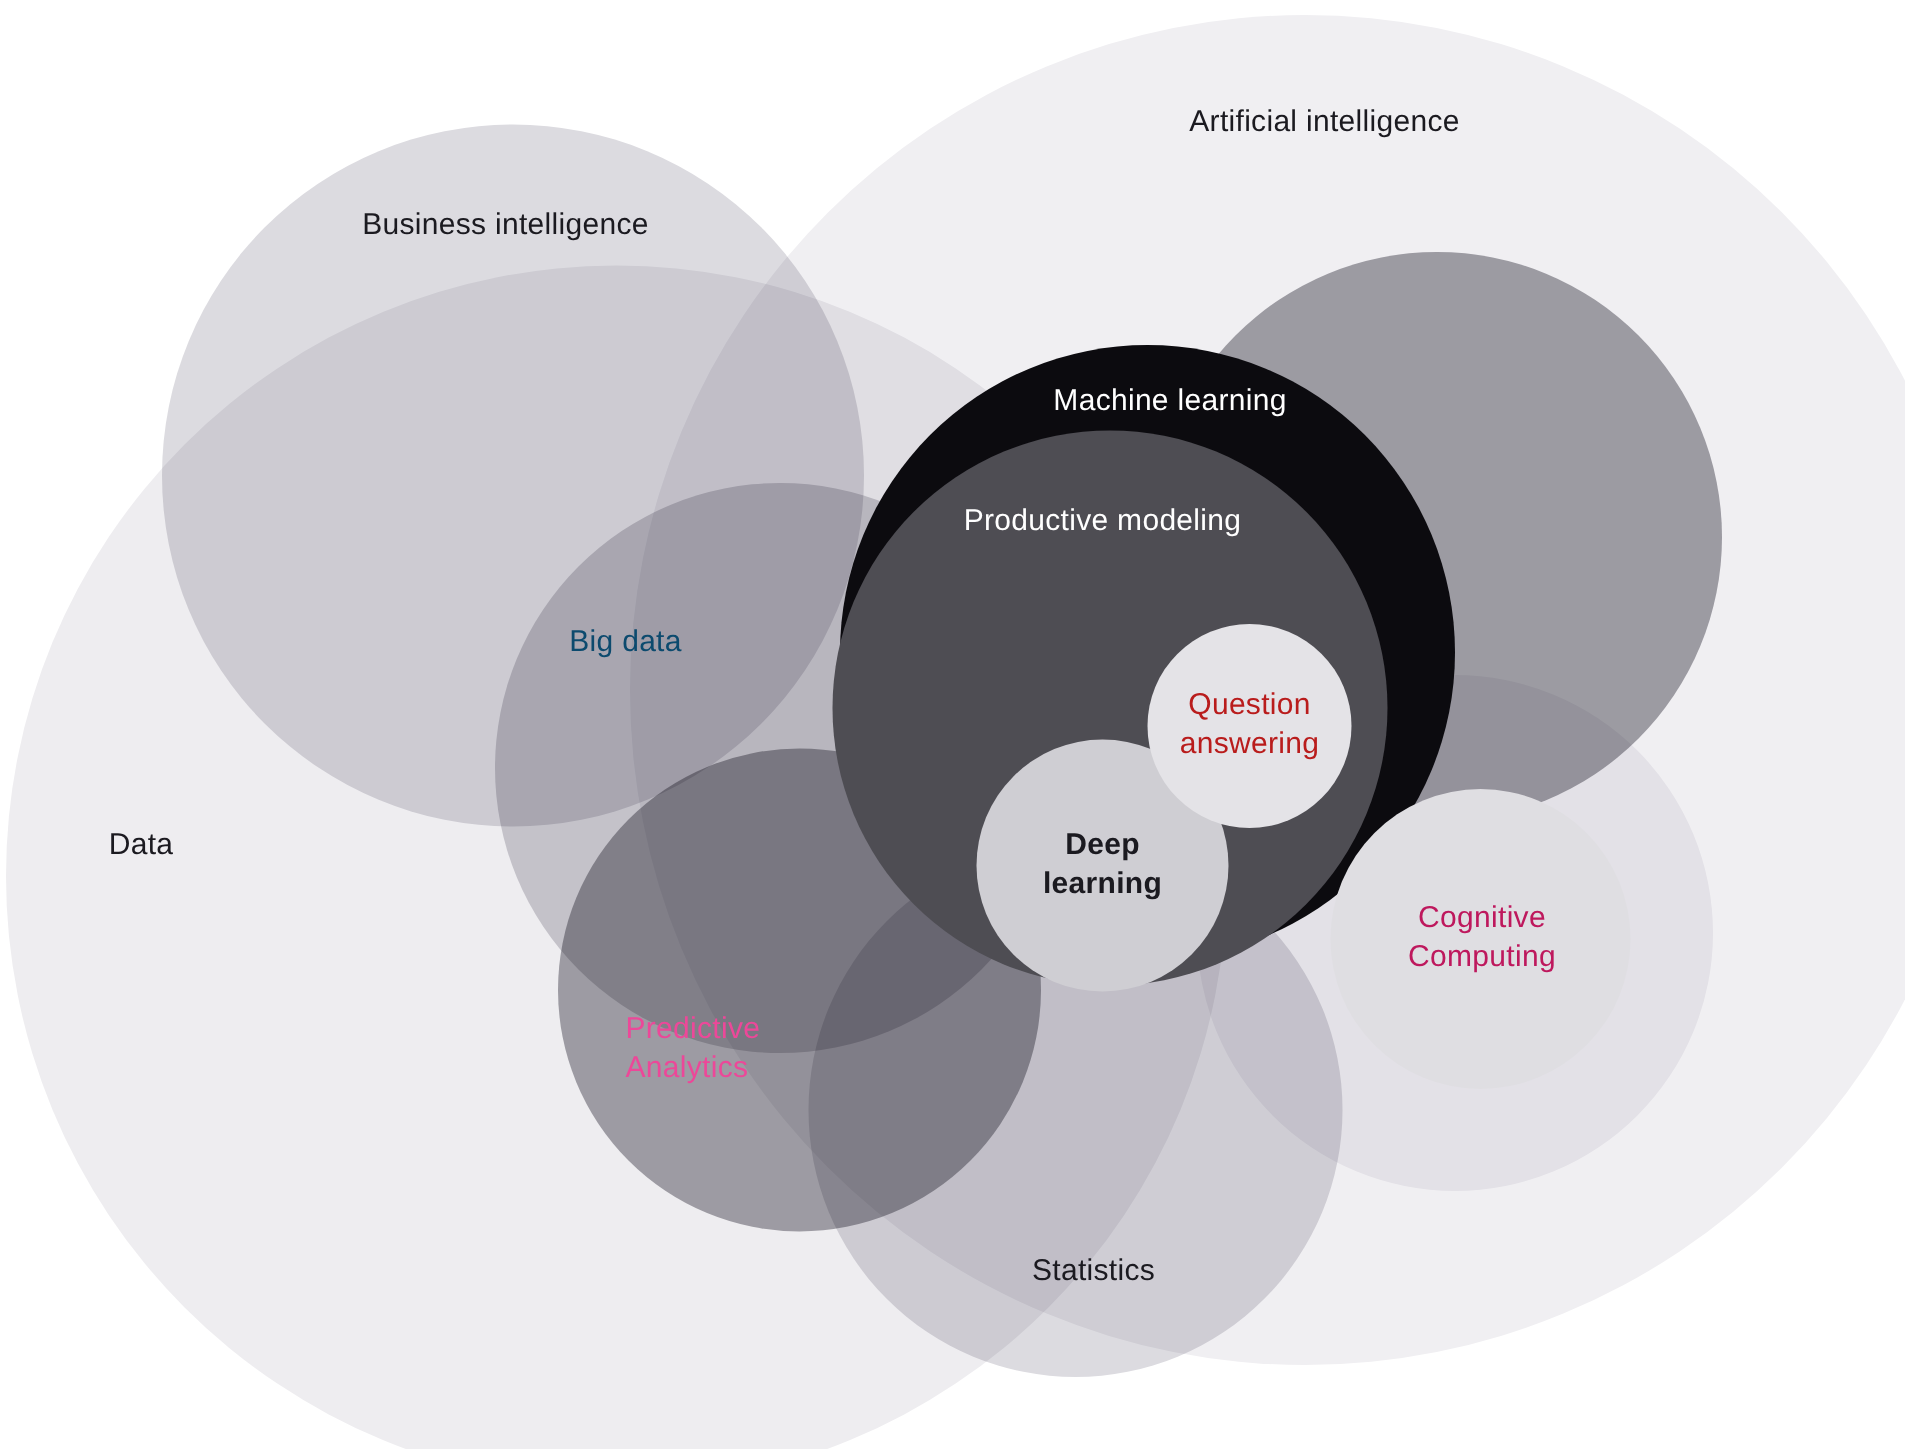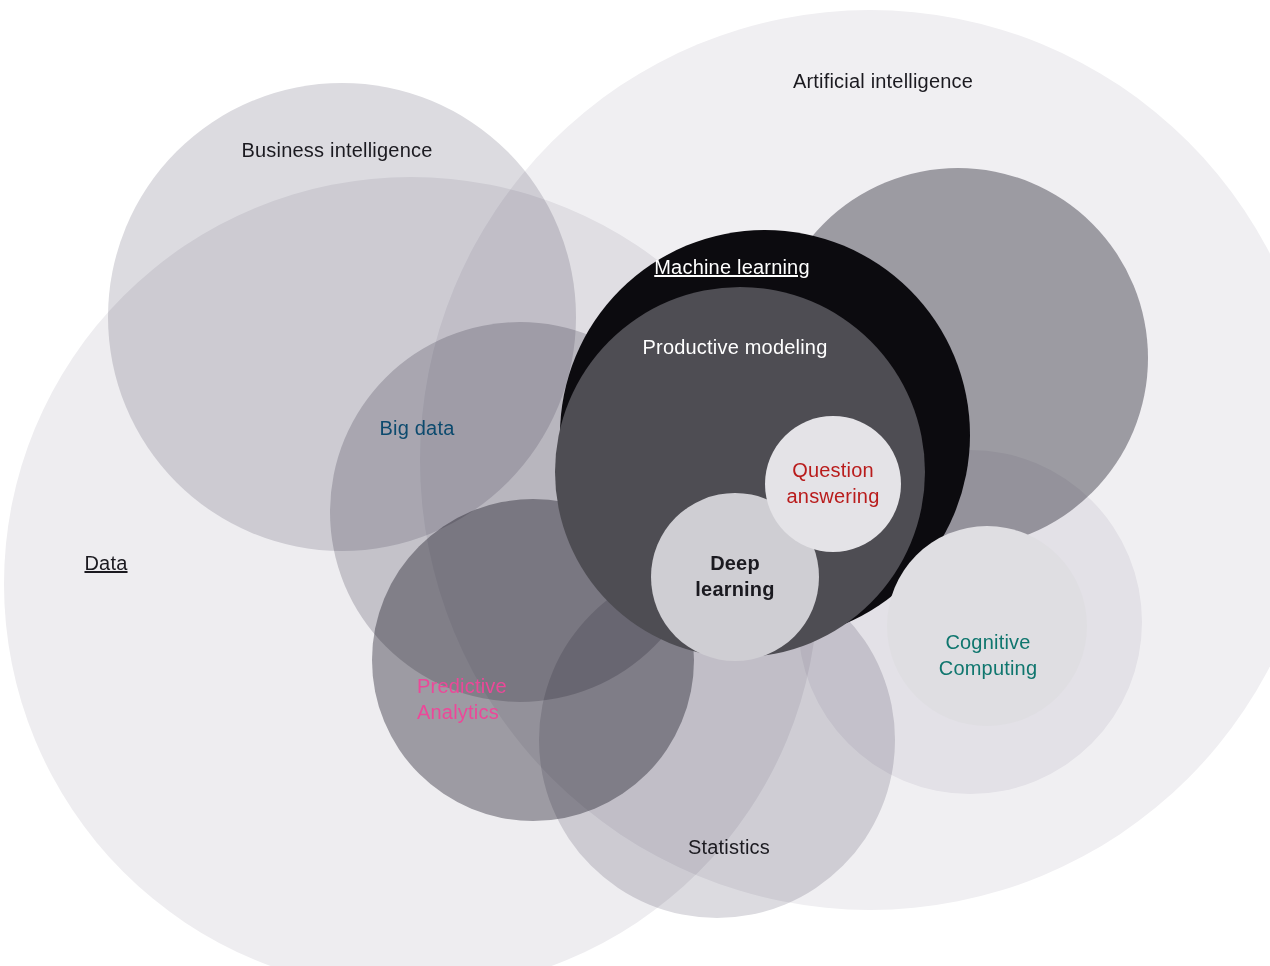--- a/index.html
+++ b/index.html
@@ -41,23 +41,23 @@
     font-size: 20px;
     line-height: 26px;
     letter-spacing: 0.2px;
     white-space: pre-line;
     text-align: center;
     transform: translate(-50%, -50%);
     z-index: 10;
   }
   .l-ai    { left: 883px;  top:  81px; text-align: right; }
   .l-bi    { left: 337px;  top: 150px; }
-  .l-data  { left: 106px;  top: 563px; text-decoration: underline; }
+  .l-data  { left: 94px;  top: 563px; }
   .l-bigdata { left: 417px; top: 428px; }
-  .l-ml    { left: 732px;  top: 267px; text-decoration: underline; }
+  .l-ml    { left: 780px;  top: 267px; }
   .l-pm    { left: 735px;  top: 347px; }
   .l-nlp   { left: auto; right: 156px; top: 368px; transform: translate(0, -50%); text-align: right; }
   .l-qa    { left: 833px;  top: 483px; }
   .l-dl    { left: 735px;  top: 576px; }
   .l-pa    { left: 417px;  top: 699px; transform: translate(0, -50%); text-align: left; }
   .l-cc    { left: 988px;  top: 625px; }
   .l-stats { left: 729px;  top: 847px; }
 </style>
 </head>
 <body>
@@ -81,20 +81,20 @@
 
   <div class="lbl l-ai" style="color: rgb(27, 26, 32);">Artificial intelligence</div>
   <div class="lbl l-data" style="color: rgb(27, 26, 32);">Data</div>
   <div class="lbl l-bi" style="color: rgb(27, 26, 32);">Business intelligence</div>
   <div class="lbl l-bigdata" style="color: #0c4a6e;">Big data</div>
   <div class="lbl l-pa" style="color: #ec4899;">Predictive
 Analytics</div>
   <div class="lbl l-stats" style="color: rgb(27, 26, 32);">Statistics</div>
   <div class="lbl l-ml" style="color: rgb(255, 255, 255);">Machine learning</div>
   <div class="lbl l-pm" style="color: rgb(255, 255, 255);">Productive modeling</div>
-  <div class="lbl l-cc" style="color: #0f766e; margin-top: 30px;">Cognitive
+  <div class="lbl l-cc" style="color: #be185d;">Cognitive
 Computing</div>
   <div class="lbl l-dl" style="color: rgb(27, 26, 32); font-weight: bold;">Deep
 learning</div>
   <div class="lbl l-qa" style="color: #b91c1c;">Question
 answering</div>
 
 </div>
 
 </body></html>

